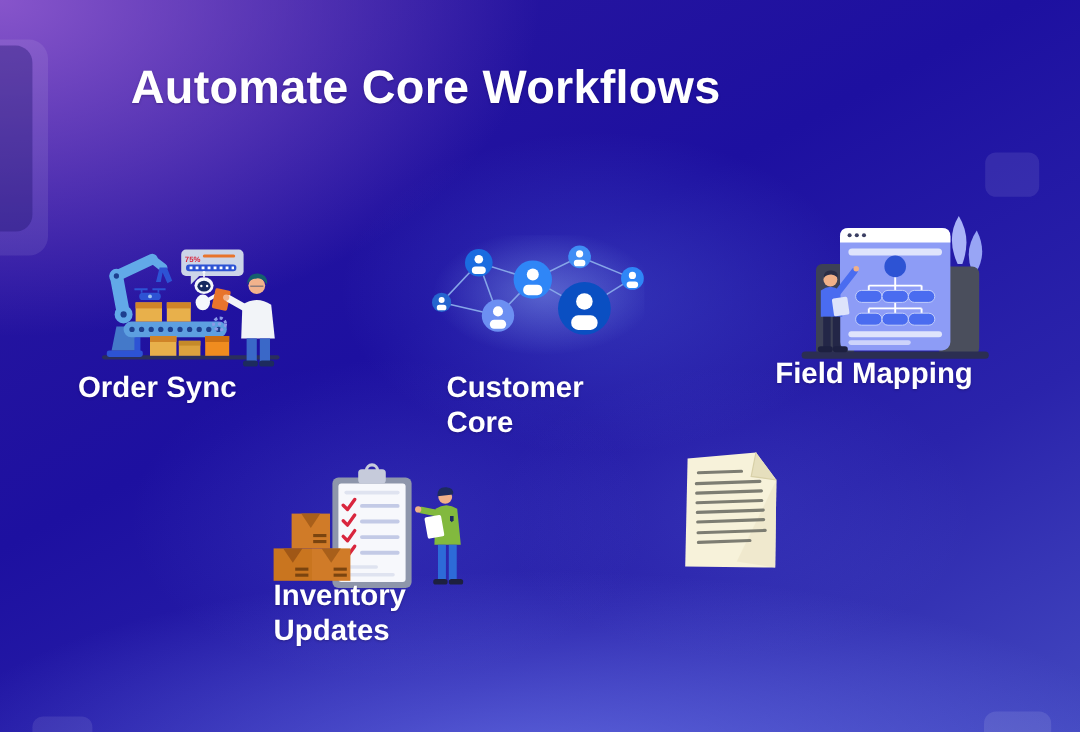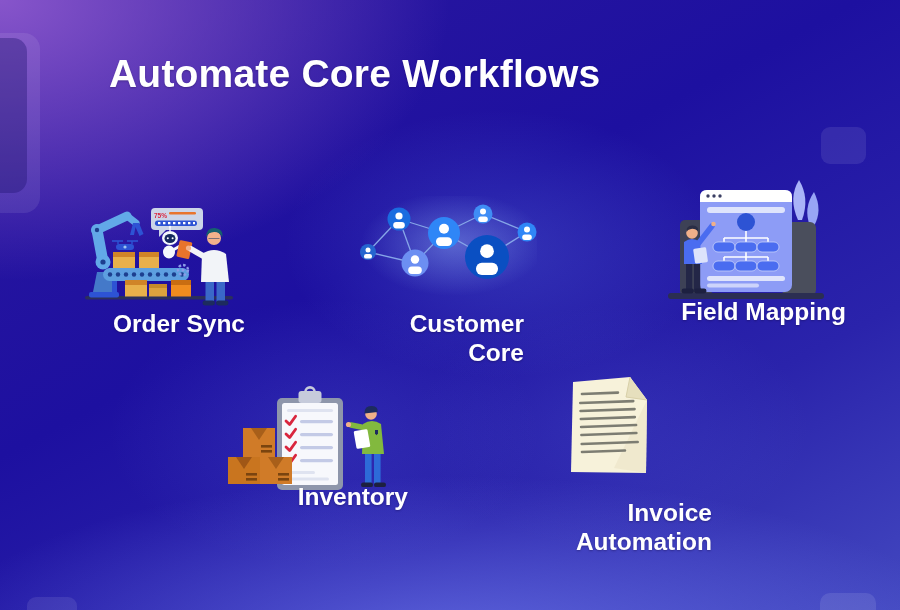--- a/index.html
+++ b/index.html
@@ -21,26 +21,26 @@
   .deco-bottom-left{left:27px; top:597px; width:50px; height:28px; border-radius:9px; background:rgba(255,255,255,0.09);}
   .deco-bottom-right{left:820px; top:593px; width:56px; height:28px; border-radius:10px; background:rgba(255,255,255,0.10);}
   .title{
     position:absolute; left:65px; top:52px; color:#ffffff;
     font-size:39px; line-height:43px; font-weight:700; letter-spacing:0.2px;
     text-shadow:0 1px 2px rgba(20,10,60,0.35);
     margin-left:44px;
   }
   .feature-illustration{position:absolute;}
   .feature-label{
-    position:absolute; text-align:right; color:#ffffff;
+    position:absolute; text-align:left; color:#ffffff;
     font-size:24.5px; line-height:28.5px; font-weight:700;
     text-shadow:0 1px 2px rgba(20,10,60,0.35);
   }
   .lbl-order{left:65px;  top:310px; width:180px;}
-  .lbl-customer{left:344px; top:310px; width:180px;}
+  .lbl-customer{left:372px; top:310px; width:180px;}
   .lbl-field{left:646px; top:298px; width:200px;}
   .lbl-inventory{left:228px; top:483px; width:180px;}
   .lbl-invoice{left:512px; top:499px; width:200px;}
   svg{display:block;}
 </style>
 </head>
 <body>
 
 <div class="canvas">
 
@@ -359,19 +359,16 @@
   </div>
   <div class="feature-label lbl-customer">
     <div>Customer</div>
     <div>Core</div>
   </div>
   <div class="feature-label lbl-field">
     <div>Field Mapping</div>
   </div>
   <div class="feature-label lbl-inventory">
     <div>Inventory</div>
-  </div>
-  <div class="feature-label lbl-invoice">
-    <div>Invoice</div>
-    <div>Automation</div>
+    <div>Updates</div>
   </div>
 
 </div>
 
 </body></html>

